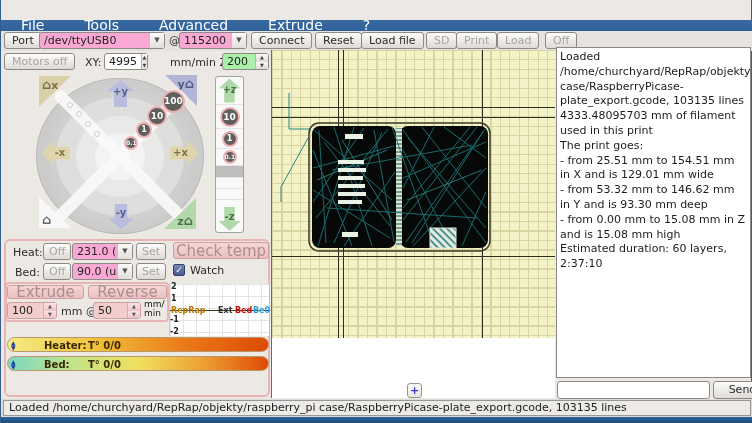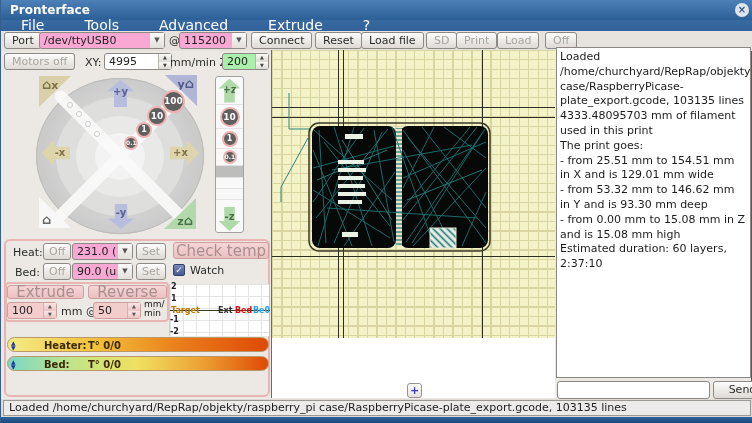--- a/index.html
+++ b/index.html
@@ -130,24 +130,20 @@
                  border:1px solid #9b9894; font-size:11px; line-height:14px; padding:0 5px;
                  white-space:nowrap; overflow:hidden; }
   .bottom-border { left:0; top:417px; width:752px; height:6px;
                    background:linear-gradient(#2e639c,#1d4a78); }
 </style>
 </head>
 <body>
 
 <div class="window">
 
-  <div class="abs titlebar">
-    <span>Pronterface</span>
-    <div class="abs close-btn">×</div>
-  </div>
 
   <div class="abs menubar">
     <span>File</span>
     <span>Tools</span>
     <span>Advanced</span>
     <span>Extrude</span>
     <span>?</span>
   </div>
 
   <div class="abs toolbar">
@@ -165,21 +161,21 @@
     <div class="abs btn" style="left:314px;top:1px;">Reset</div>
     <div class="abs btn" style="left:360px;top:1px;">Load file</div>
     <div class="abs btn disabled" style="left:425px;top:1px;">SD</div>
     <div class="abs btn disabled" style="left:455px;top:1px;">Print</div>
     <div class="abs btn disabled" style="left:496px;top:1px;">Load</div>
     <div class="abs btn disabled" style="left:544px;top:1px;">Off</div>
   </div>
 
   <div class="abs btn disabled" style="left:3px;top:53px;">Motors off</div>
   <span class="abs lbl" style="left:84px;top:54px;">XY:</span>
-  <div class="abs spin" style="left:103px;top:53px;width:68px;">
+  <div class="abs spin" style="left:103px;top:53px;width:44px;">
     <span class="val">4995</span>
     <span class="arrows">
         <div>▲</div>
         <div>▼</div>
       </span>
   </div>
   <span class="abs lbl" style="left:169px;top:54px;">mm/min Z:</span>
   <div class="abs spin" style="left:221px;top:53px;width:47px;background:#aaf0aa;">
     <span class="val">200</span>
     <span class="arrows">
@@ -288,21 +284,21 @@
       </span>
   </div>
   <span class="abs" style="left:143px;top:300px;width:24px;font-size:9px;line-height:9px;word-break:break-all;">mm/min</span>
 
   <div class="abs tgraph">
     <span class="abs tick" style="left:1px;top:-2px;">2</span>
     <span class="abs tick" style="left:1px;top:10px;">1</span>
     <span class="abs tick" style="left:0px;top:31px;">-1</span>
     <span class="abs tick" style="left:0px;top:43px;">-2</span>
     <div class="abs zero"></div>
-    <span class="abs slabel" style="left:1px;color:#b87800;">Target</span>
+    <span class="abs slabel" style="left:1px;color:#b87800;">RepRap</span>
     <span class="abs slabel" style="left:48px;color:#303030;">Ext</span>
     <span class="abs slabel" style="left:65px;color:#cc1010;">Bed</span>
     <span class="abs slabel" style="left:83px;color:#2f9fdf;">Be0</span>
   </div>
 
   <div class="abs gauge gauge-heater" style="top:337px;">
     <div class="abs gmark">▲<br>▼</div>
     <span class="gtext" style="left:36px;">Heater:</span>
     <span class="gtext" style="left:80px;">T° 0/0</span>
   </div>

